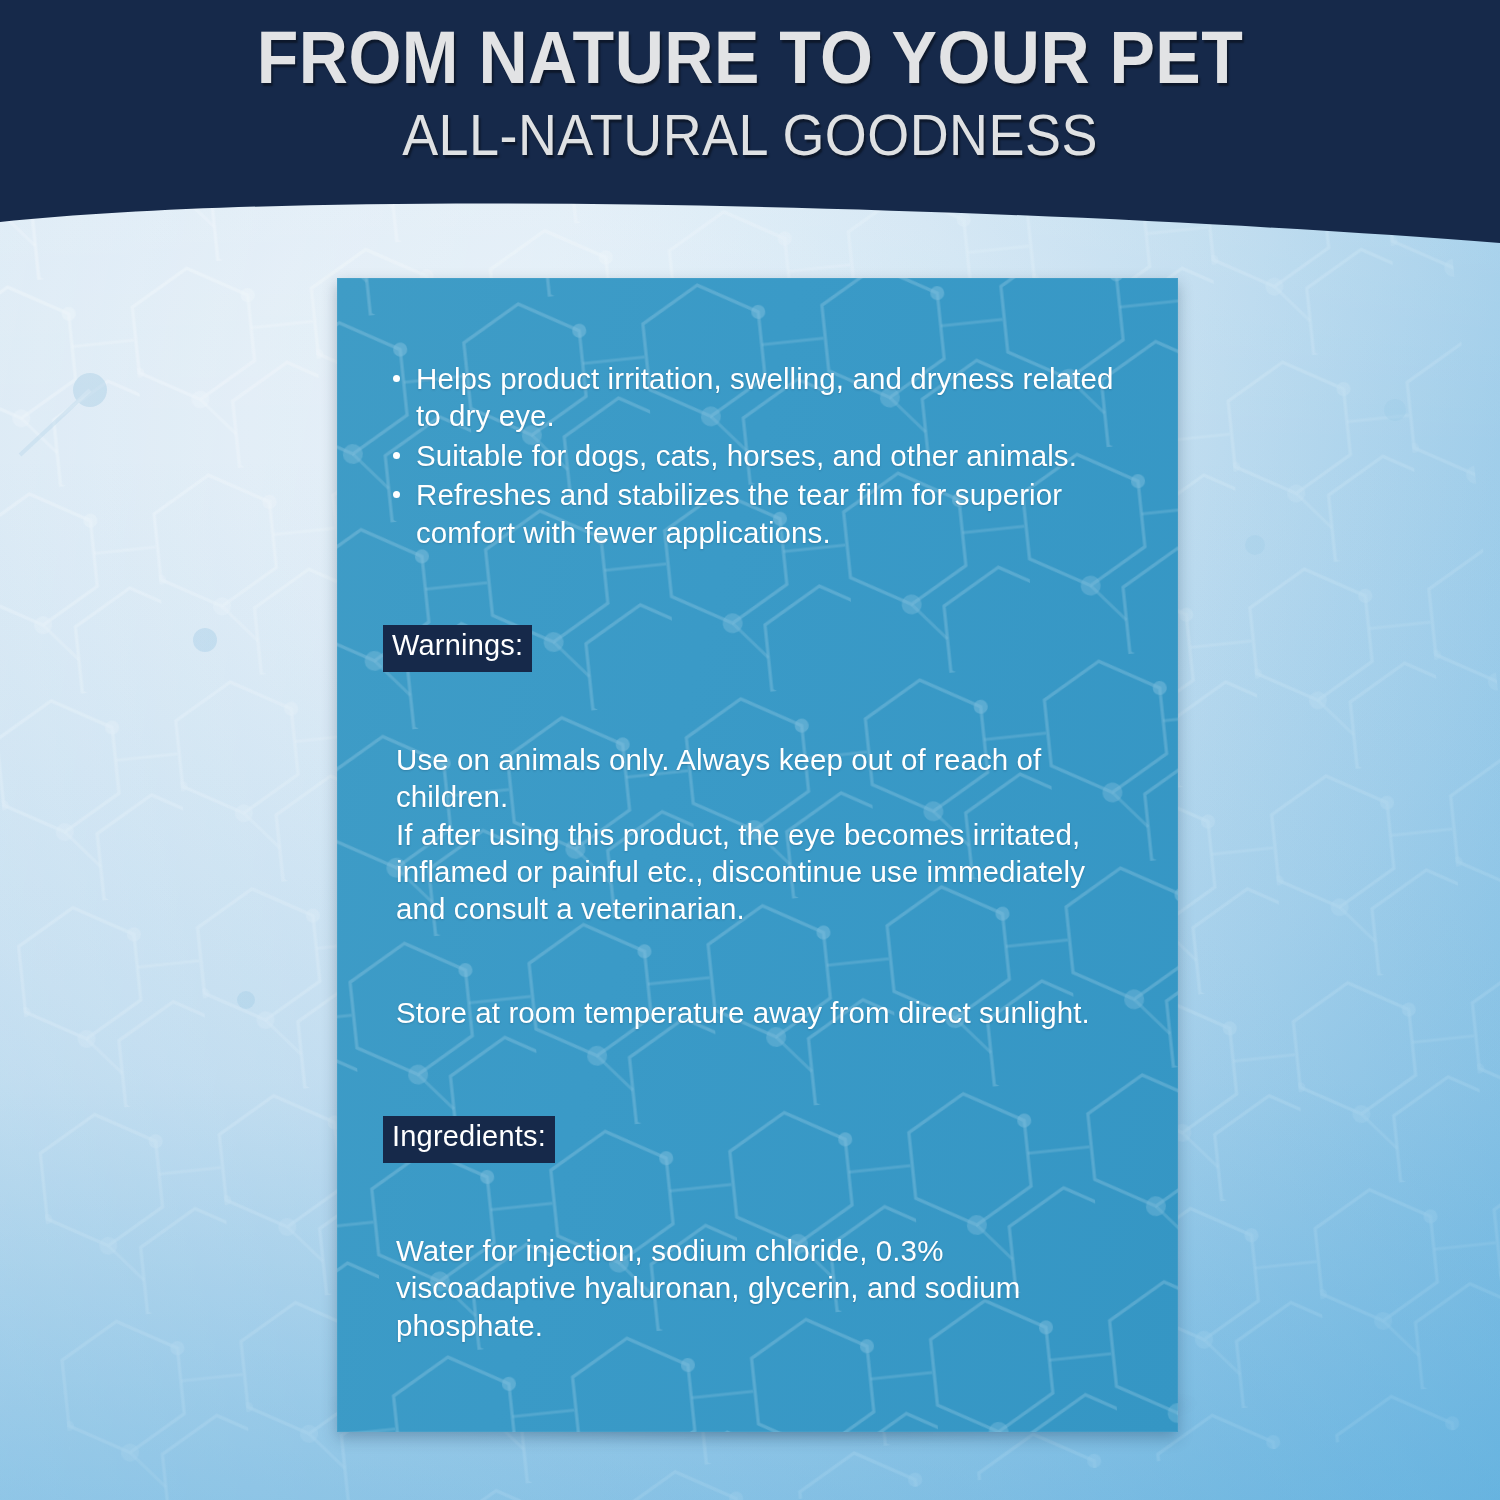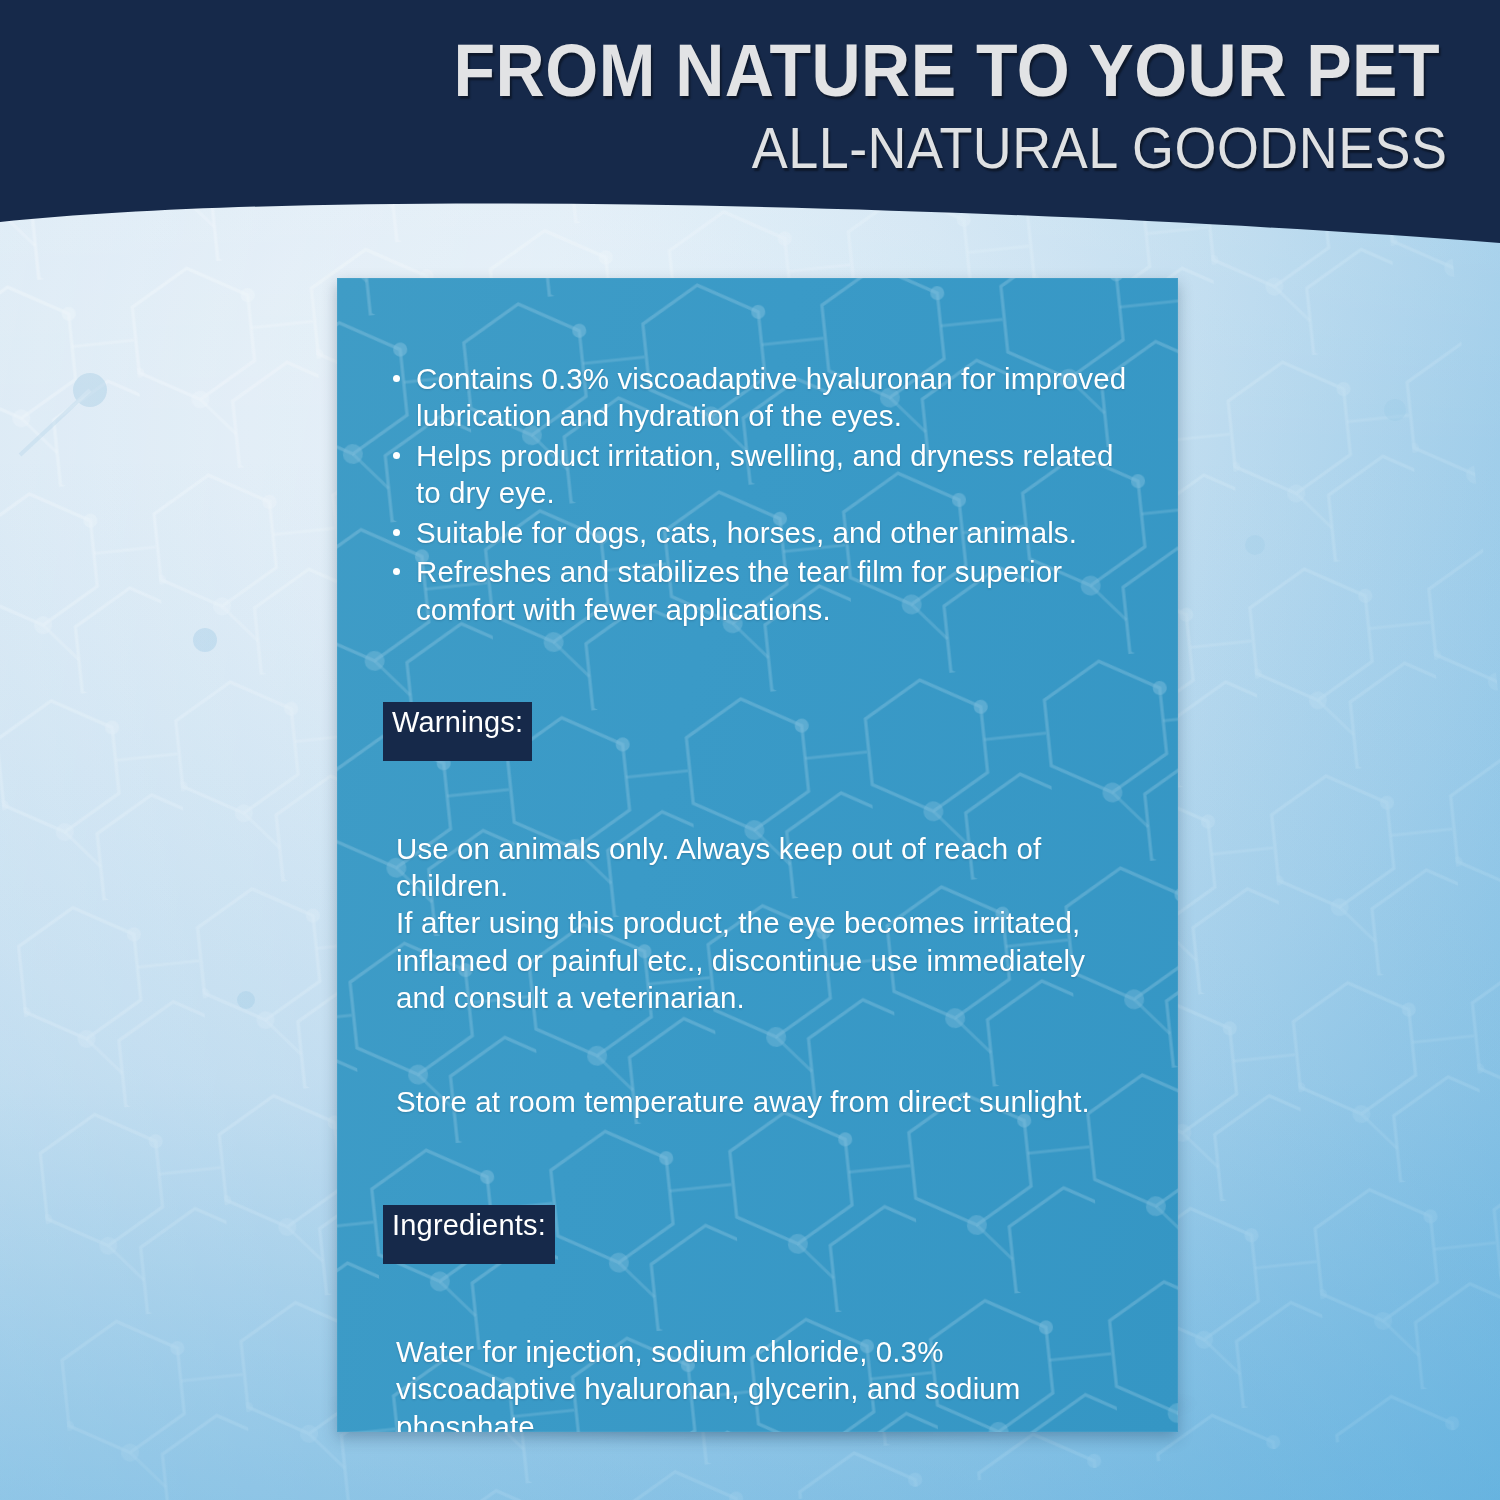--- a/index.html
+++ b/index.html
@@ -53,22 +53,22 @@
   .header-shape {
     position: absolute;
     left: 0; top: 0;
     width: 1500px; height: 268px;
   }
   .header-shape svg { display: block; }
   .header-text-wrap {
     position: absolute;
     left: 0; top: 0;
     width: 1500px;
-    text-align: right;
-    padding-top: 35px;
+    text-align: center;
+    padding-top: 22px;
     box-sizing: border-box;
   }
   .title-main {
     font-family: "Liberation Sans Narrow", "Liberation Sans", sans-serif;
     font-weight: 700;
     font-size: 74px;
     line-height: 0.98;
     letter-spacing: 0.5px;
     color: #e2e3e5;
     text-shadow: 2px 3px 2px rgba(0,0,0,0.42);
@@ -154,21 +154,21 @@
     background: #ffffff;
   }
 
   
   .section-label {
     display: inline-block;
     background: #16294a;
     color: #ffffff;
     font-size: 29px;
     line-height: 1.22;
-    padding: 3px 9px 20px 9px;
+    padding: 3px 9px 8px 9px;
     letter-spacing: 0.2px;
   }
 
   .body-text {
     color: #ffffff;
     font-size: 29.5px;
     line-height: 1.27;
     letter-spacing: 0.1px;
     margin: 13px;
     text-shadow: 0 1px 2px rgba(20,60,90,0.28);
@@ -261,21 +261,20 @@
         </defs>
         <g transform="rotate(-6 420 577)">
           <rect x="-200" y="-200" width="1350" height="1650" fill="url(#hexgrid2)"></rect>
         </g>
       </svg>
     </div>
 
     <div class="panel-inner">
 
       <ul class="bullets">
-        <li>Contains 0.3% viscoadaptive hyaluronan for improved lubrication and hydration of the eyes.</li>
         <li>Helps product irritation, swelling, and dryness related to dry eye.</li>
         <li>Suitable for dogs, cats, horses, and other animals.</li>
         <li>Refreshes and stabilizes the tear film for superior comfort with fewer applications.</li>
       </ul>
 
       <div class="gap-xl"></div>
 
       <div>
         <span class="section-label">Warnings:</span>
       </div>

